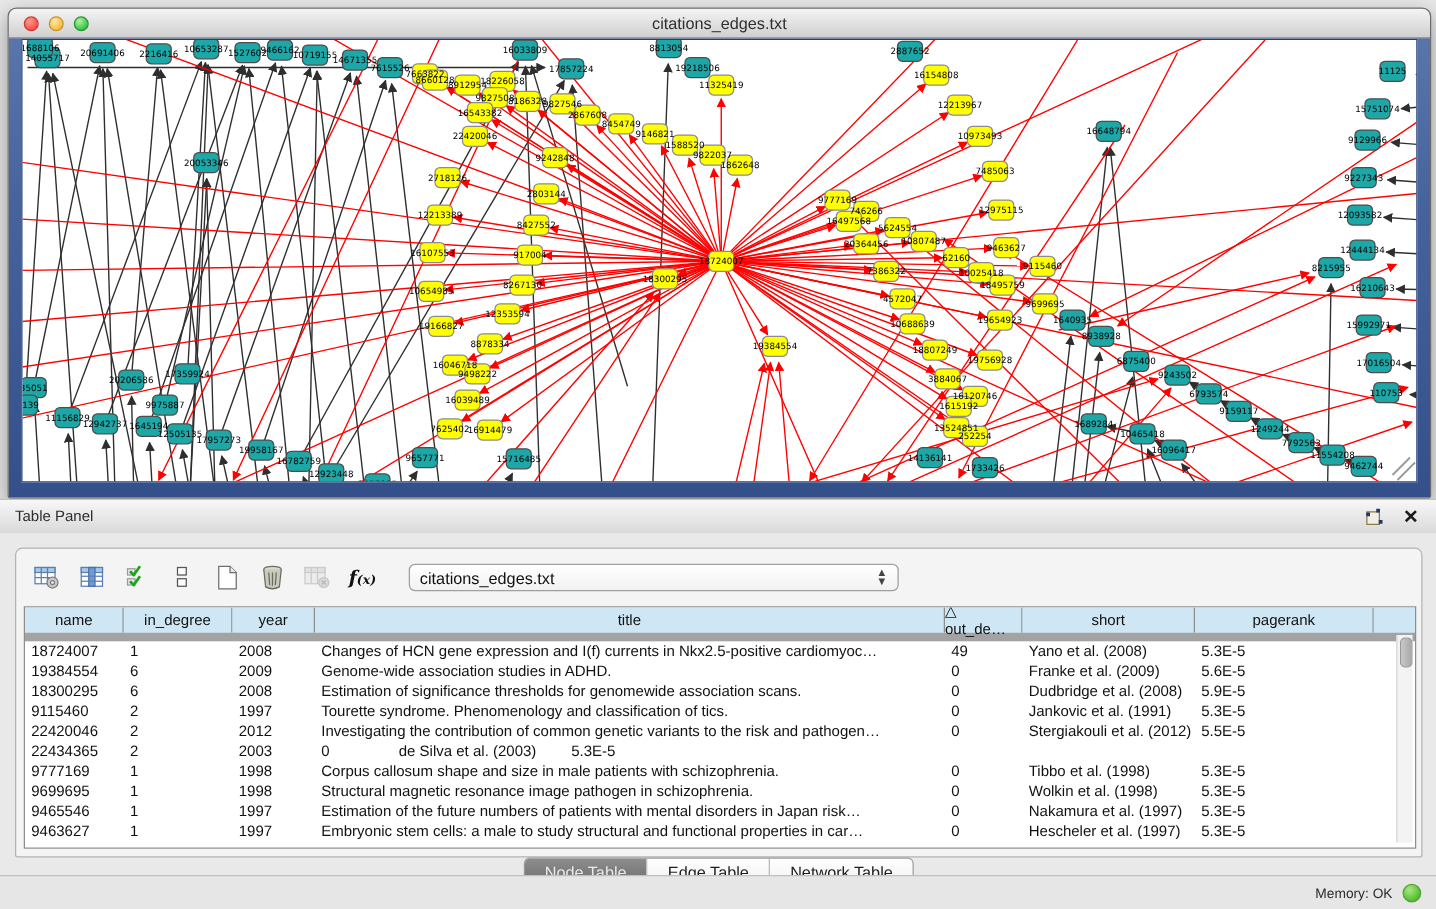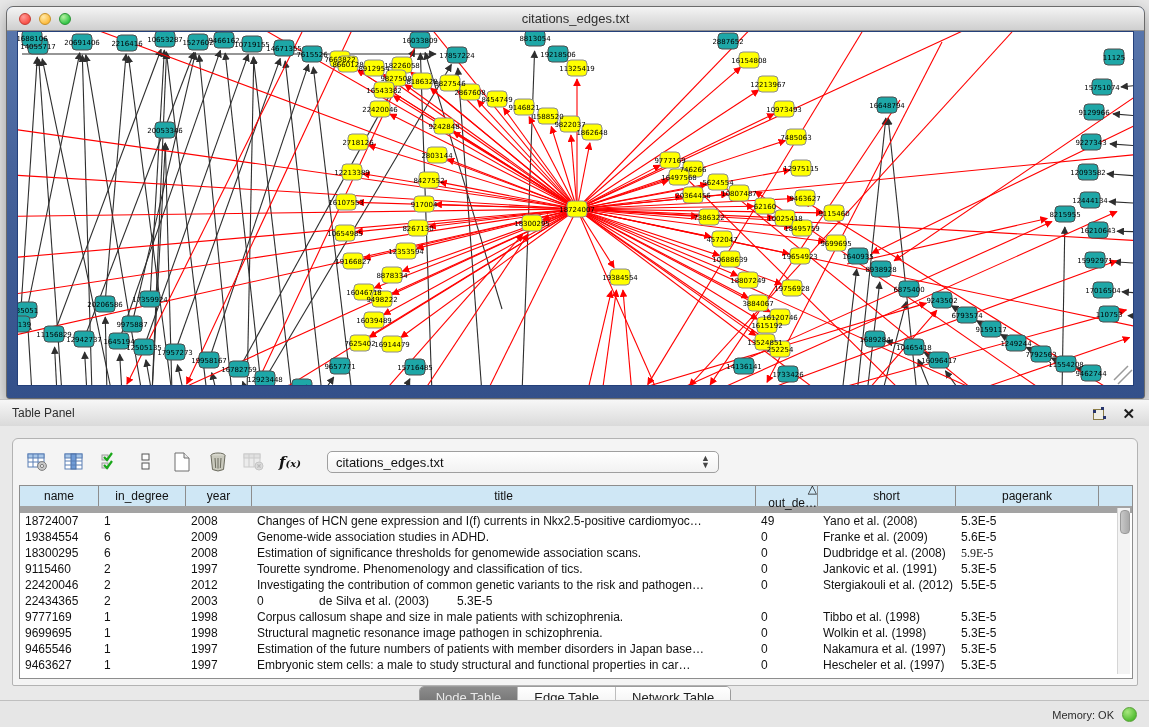--- a/index.html
+++ b/index.html
@@ -619,21 +619,21 @@
           <span class="arrows">▲<br>▼</span>
         </div>
       </div>
 
       <div class="table-area">
         <div class="thead" id="thead">
             <div class="th" style="width: 79px;">name</div>
             <div class="th" style="width: 87px;">in_degree</div>
             <div class="th" style="width: 66px;">year</div>
             <div class="th" style="width: 504px;">title</div>
-            <div class="th" style="width: 62px; text-align: right;">△ out_de…</div>
+            <div class="th" style="width: 62px;">△ out_de…</div>
             <div class="th" style="width: 138px;">short</div>
             <div class="th" style="width: 143px;">pagerank</div>
             <div class="th" style="flex: 1 1 0%; border-right: none;"></div>
           </div>
         <div class="tbody" id="tbody">
             <div class="trow">
               <div class="td" style="width: 79px;">18724007</div>
               <div class="td" style="width: 87px;">1</div>
               <div class="td" style="width: 66px;">2008</div>
               <div class="td" style="width: 504px;">Changes of HCN gene expression and I(f) currents in Nkx2.5-positive cardiomyoc…</div>
@@ -650,21 +650,21 @@
               <div class="td" style="width: 138px;">Franke et al. (2009)</div>
               <div class="td" style="width: 143px;">5.6E-5</div>
             </div>
             <div class="trow">
               <div class="td" style="width: 79px;">18300295</div>
               <div class="td" style="width: 87px;">6</div>
               <div class="td" style="width: 66px;">2008</div>
               <div class="td" style="width: 504px;">Estimation of significance thresholds for genomewide association scans.</div>
               <div class="td" style="width: 62px;">0</div>
               <div class="td" style="width: 138px;">Dudbridge et al. (2008)</div>
-              <div class="td" style="width: 143px; font-family: Liberation Serif, serif;">5.9E-5</div>
+              <div class="td" style="width: 143px;">5.9E-5</div>
             </div>
             <div class="trow">
               <div class="td" style="width: 79px;">9115460</div>
               <div class="td" style="width: 87px;">2</div>
               <div class="td" style="width: 66px;">1997</div>
               <div class="td" style="width: 504px;">Tourette syndrome. Phenomenology and classification of tics.</div>
               <div class="td" style="width: 62px;">0</div>
               <div class="td" style="width: 138px;">Jankovic et al. (1991)</div>
               <div class="td" style="width: 143px;">5.3E-5</div>
             </div>
@@ -700,21 +700,21 @@
               <div class="td" style="width: 66px;">1998</div>
               <div class="td" style="width: 504px;">Structural magnetic resonance image pathogen in schizophrenia.</div>
               <div class="td" style="width: 62px;">0</div>
               <div class="td" style="width: 138px;">Wolkin et al. (1998)</div>
               <div class="td" style="width: 143px;">5.3E-5</div>
             </div>
             <div class="trow">
               <div class="td" style="width: 79px;">9465546</div>
               <div class="td" style="width: 87px;">1</div>
               <div class="td" style="width: 66px;">1997</div>
-              <div class="td" style="width: 504px;">Estimation of the future numbers of patients with member disorders in Japan base…</div>
+              <div class="td" style="width: 504px;">Estimation of the future numbers of patients with mental disorders in Japan risk…</div>
               <div class="td" style="width: 62px;">0</div>
               <div class="td" style="width: 138px;">Nakamura et al. (1997)</div>
               <div class="td" style="width: 143px;">5.3E-5</div>
             </div>
             <div class="trow">
               <div class="td" style="width: 79px;">9463627</div>
               <div class="td" style="width: 87px;">1</div>
               <div class="td" style="width: 66px;">1997</div>
               <div class="td" style="width: 504px;">Embryonic stem cells: a male to study structural and functional properties in car…</div>
               <div class="td" style="width: 62px;">0</div>

